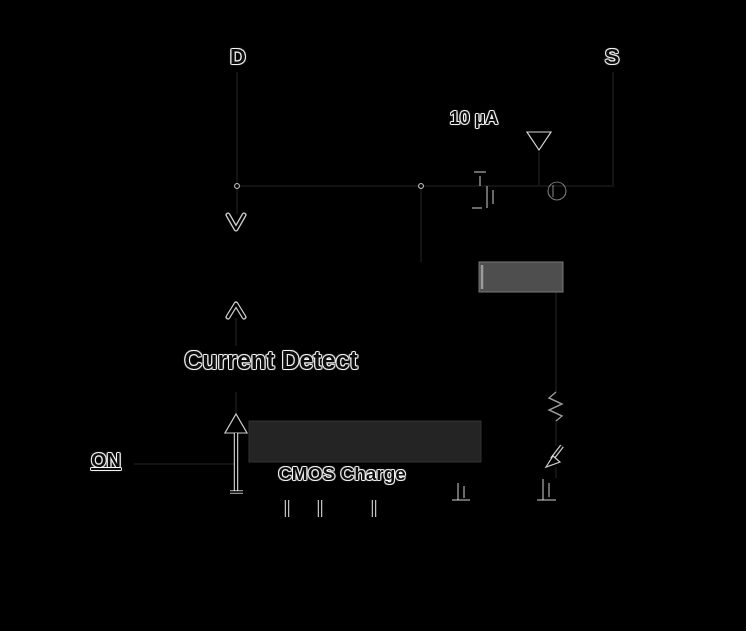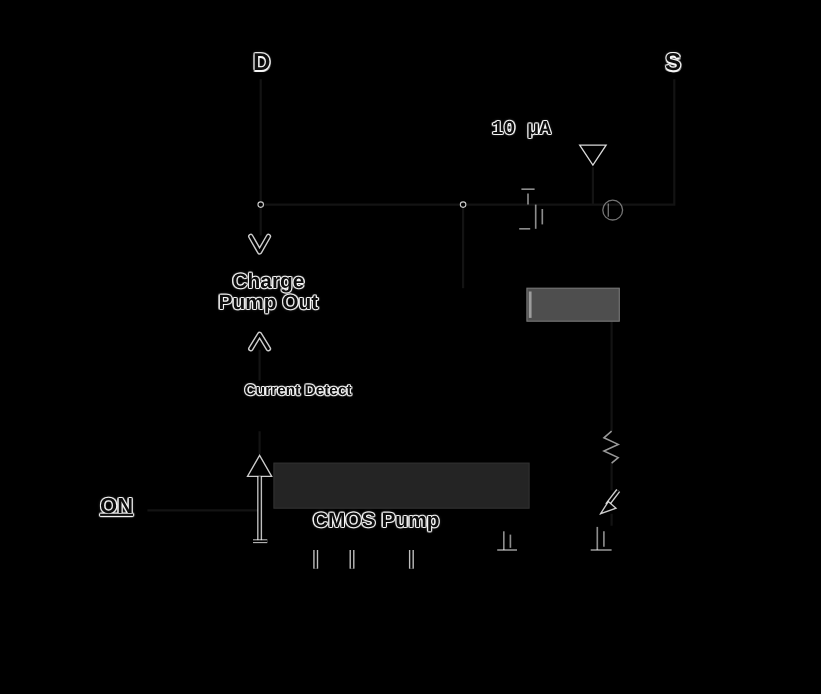--- a/index.html
+++ b/index.html
@@ -109,26 +109,24 @@
     <g>
       <line x1="374" y1="500" x2="374" y2="517" stroke="rgba(255,255,255,0.75)" stroke-width="4.5"></line>
       <line x1="374" y1="500" x2="374" y2="517" stroke="#000000" stroke-width="2"></line>
     </g>
   </svg>
 
   <div class="lbl center" style="left:226px;top:45px;width:24px;font-size:22px;">D</div>
 
   <div class="lbl center" style="left:600px;top:45px;width:24px;font-size:22px;">S</div>
 
-  <div class="lbl center" style="left:438px;top:109px;width:72px;font-size:18px;font-family:Liberation Mono, monospace;">10 µA</div>
+  <div class="lbl center" style="left:438px;top:109px;width:72px;font-size:18px;">10 µA</div>
 
-  <div class="lbl center" style="left:182px;top:247px;width:124px;font-size:19px;">Charge</div>
 
-  <div class="lbl center" style="left:182px;top:266px;width:124px;font-size:19px;">Pump Out</div>
 
-  <div class="lbl center" style="left:159px;top:347px;width:224px;font-size:14px;">Current Detect</div>
+  <div class="lbl center" style="left:159px;top:347px;width:224px;font-size:25px;">Current Detect</div>
 
 
   <div class="lbl" style="left:91px;top:450px;font-size:20px;text-decoration:underline;">ON</div>
 
-  <div class="lbl center" style="left:266px;top:464px;width:152px;font-size:19px;">CMOS Pump</div>
+  <div class="lbl center" style="left:266px;top:464px;width:152px;font-size:19px;">CMOS Charge</div>
 
 </div>
 
 </body></html>

